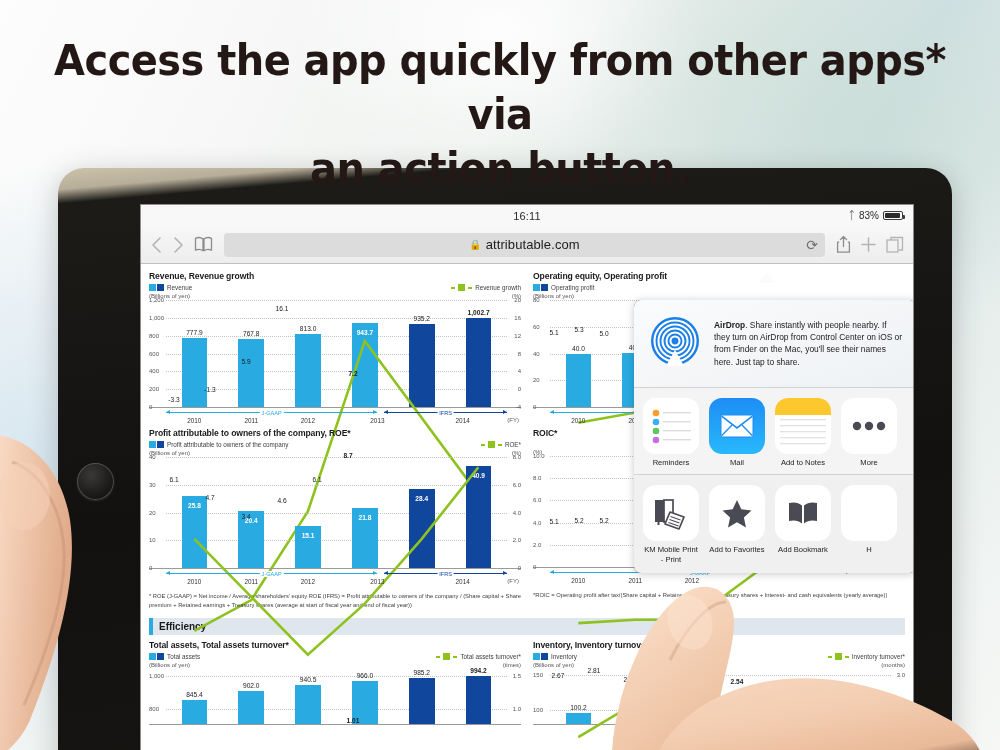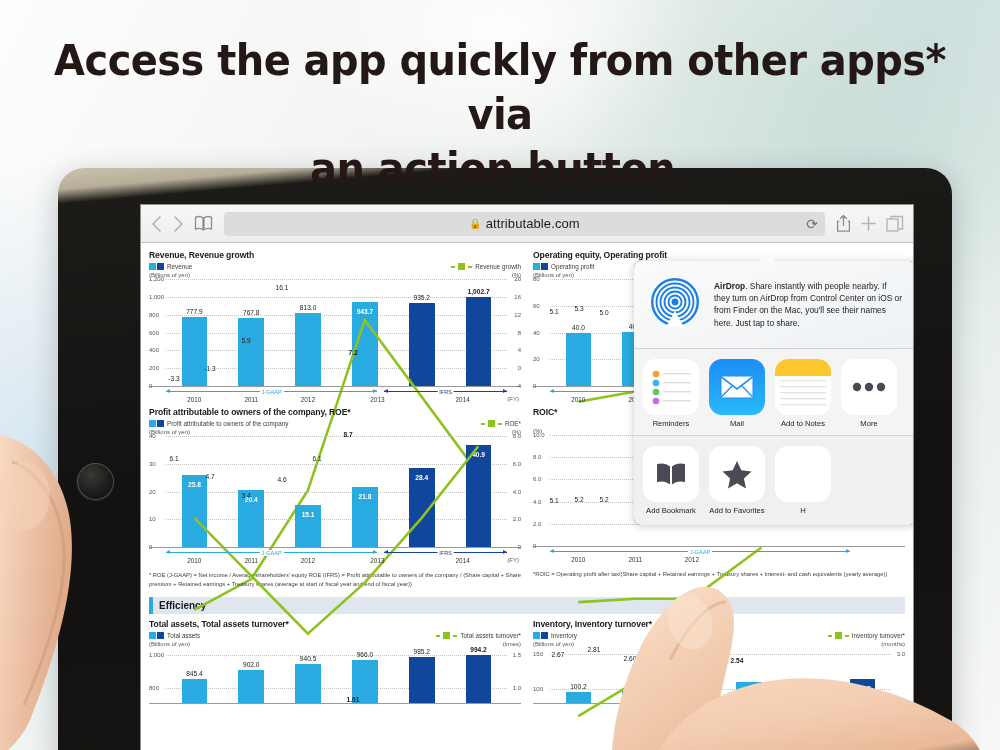--- a/index.html
+++ b/index.html
@@ -154,21 +154,21 @@
 
   .sec-band {
     margin: 9px 8px 5px 8px; background: #dfe6ee;
     padding: 3px 6px; font-size: 10px; font-weight: bold; color: #1a1a1a;
     border-left: 4px solid #29ABE2;
   }
 
   
   .popover {
     position: absolute; z-index: 5;
-    left: 493px; top: 18px; width: 282px;
+    left: 493px; top: 36px; width: 282px;
     background: #404040; border-radius: 7px;
     box-shadow: 0 1px 9px rgba(0,0,0,.22);
     overflow: hidden;
   }
   .pop-arrow {
     position: absolute; z-index: 6; left: 617px; top: 9px;
     width: 0; height: 0;
     border-left: 9px solid transparent; border-right: 9px solid transparent;
     border-bottom: 10px solid #fbfbfb;
   }
@@ -212,20 +212,30 @@
 <div class="headline">
   <span>Access the app quickly from other apps* via</span>
   <span class="l2">an action button.</span>
 </div>
 
 <div class="ipad">
   <div class="home-button"></div>
 
   <div class="ipad-inner">
 
+    <div class="statusbar">
+      <span class="clock">16:11</span>
+      <span class="right">
+        <span class="bt-glyph">ᛏ</span>
+        <span>83%</span>
+        <span class="batt">
+            <i></i>
+          </span>
+      </span>
+    </div>
 
     <div class="toolbar">
       <span class="tb-ico">
         <svg width="13" height="18" viewBox="0 0 13 18">
             <path d="M10 2L3 9l7 7" fill="none" stroke="currentColor" stroke-width="1.6" stroke-linecap="round" stroke-linejoin="round"></path>
           </svg>
       </span>
       <span class="tb-ico">
         <svg width="13" height="18" viewBox="0 0 13 18">
             <path d="M3 2l7 7-7 7" fill="none" stroke="currentColor" stroke-width="1.6" stroke-linecap="round" stroke-linejoin="round"></path>
@@ -783,34 +793,49 @@
                   <circle cx="29" cy="5" r="4.2" fill="#4a4a55"></circle>
               </svg>
             </div>
             <div class="cap">More</div>
           </div>
         </div>
 
         <div class="row actions">
           <div class="tile">
             <div class="sq">
-              <svg width="32" height="26" viewBox="0 0 32 26">
-                <path d="M15 5.5C11.5 2.2 6.5 1.8 2 3v18c4.5-1.2 9.5-.8 13 2.5z" fill="#4a4a55"></path>
-                <path d="M17 5.5C20.5 2.2 25.5 1.8 30 3v18c-4.5-1.2-9.5-.8-13 2.5z" fill="#4a4a55"></path>
+              <svg width="36" height="34" viewBox="0 0 36 34">
+                <rect x="2" y="4" width="9" height="22" fill="#4a4a55"></rect>
+                <rect x="11" y="4" width="9" height="22" fill="none" stroke="#4a4a55" stroke-width="1.7"></rect>
+                <rect x="4.5" y="26" width="2" height="3" fill="#4a4a55"></rect>
+                  <rect x="15" y="26" width="2" height="3" fill="#4a4a55"></rect>
+                <path d="M17 16l14 5-5 12-14-5z" fill="#fff" stroke="#4a4a55" stroke-width="1.7" stroke-linejoin="round"></path>
+                <g stroke="#4a4a55" stroke-width="1.1">
+                  <path d="M17.5 20.5l10 3.6M16.5 23.5l10 3.6M15.5 26.5l10 3.6"></path>
+                </g>
               </svg>
             </div>
-            <div class="cap">Add Bookmark</div>
+            <div class="cap">KM Mobile Print - Print</div>
           </div>
           <div class="tile">
             <div class="sq">
               <svg width="30" height="29" viewBox="0 0 30 29">
                   <path d="M15 1l4.3 9.3 10.2 1.2-7.6 6.9 2.1 10-9-5.1-9 5.1 2.1-10L.5 11.5l10.2-1.2z" fill="#4a4a55"></path>
                 </svg>
             </div>
             <div class="cap">Add to Favorites</div>
+          </div>
+          <div class="tile">
+            <div class="sq">
+              <svg width="32" height="26" viewBox="0 0 32 26">
+                <path d="M15 5.5C11.5 2.2 6.5 1.8 2 3v18c4.5-1.2 9.5-.8 13 2.5z" fill="#4a4a55"></path>
+                <path d="M17 5.5C20.5 2.2 25.5 1.8 30 3v18c-4.5-1.2-9.5-.8-13 2.5z" fill="#4a4a55"></path>
+              </svg>
+            </div>
+            <div class="cap">Add Bookmark</div>
           </div>
           <div class="tile">
             <div class="sq"></div>
             <div class="cap">H</div>
           </div>
         </div>
       </div>
 
     </div>
   </div>

